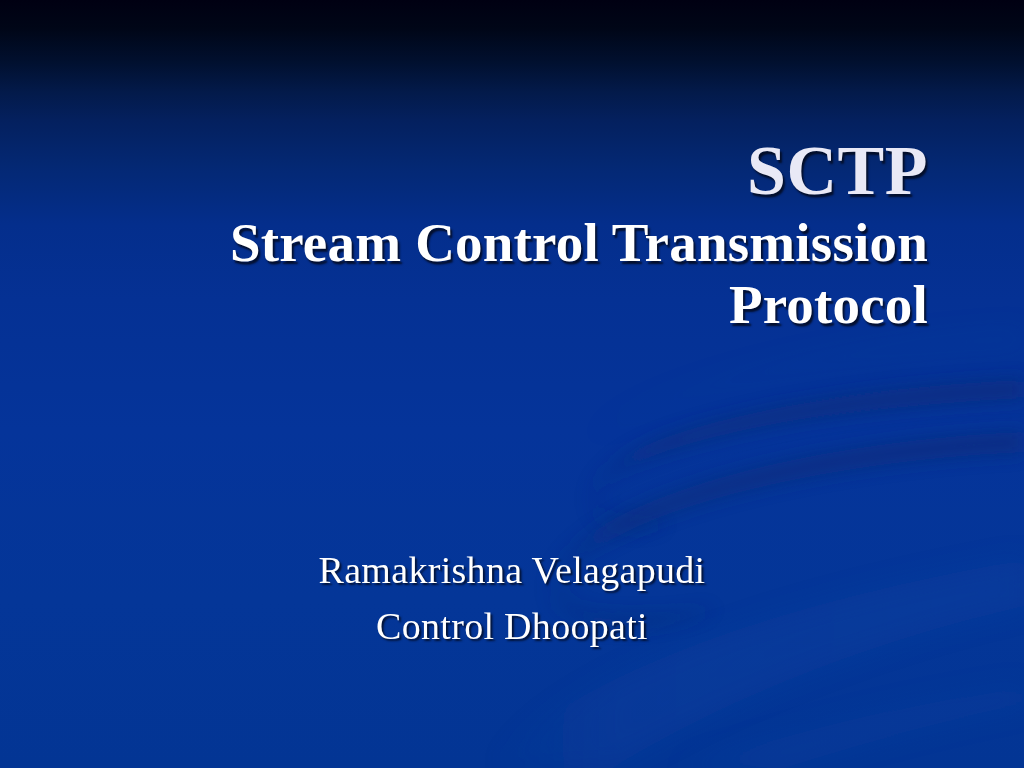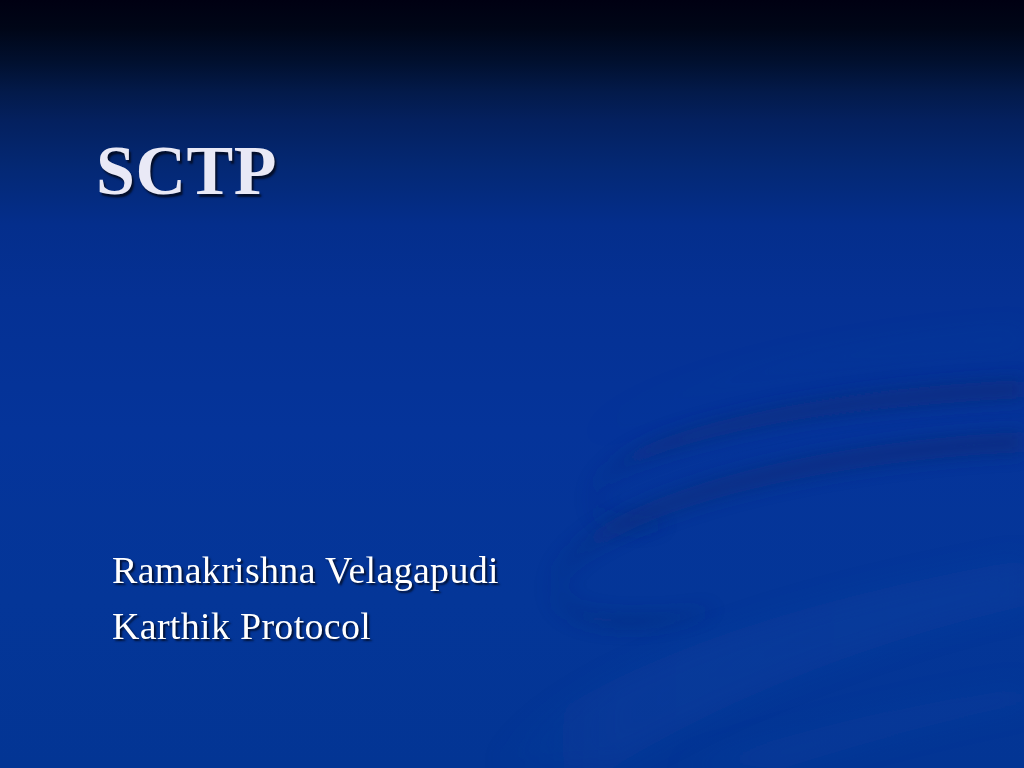--- a/index.html
+++ b/index.html
@@ -48,21 +48,21 @@
     height: 768px;
     display: block;
   }
 
   
   .title-block {
     position: absolute;
     left: 96px;
     top: 136px;
     width: 832px;
-    text-align: left;
+    text-align: right;
   }
   .title-main {
     display: block;
     font-size: 70px;
     font-weight: bold;
     line-height: 1.0;
     color: #e9e9f6;
     letter-spacing: 0.5px;
     text-shadow: 2px 3px 2px rgba(3, 9, 28, 0.85);
   }
@@ -76,21 +76,21 @@
     letter-spacing: 0.2px;
     text-shadow: 2px 3px 2px rgba(3, 9, 28, 0.85);
   }
 
   
   .authors-block {
     position: absolute;
     left: 112px;
     top: 542px;
     width: 800px;
-    text-align: left;
+    text-align: center;
   }
   .author-line {
     display: block;
     font-size: 38px;
     font-weight: normal;
     line-height: 1.48;
     color: #ffffff;
     letter-spacing: 0.3px;
     text-shadow: 2px 2px 2px rgba(3, 9, 28, 0.8);
   }
@@ -154,20 +154,21 @@
                  C 800 356, 914 338, 1024 332 Z" fill="#10409f" filter="url(#softblur2)" opacity="0.42"></path>
         <path d="M1024 686 C 930 700, 826 724, 742 750
                  C 716 758, 694 764, 678 768
                  L 784 768 C 846 748, 936 722, 1024 706 Z" fill="#10409f" filter="url(#softblur2)" opacity="0.35"></path>
       </g>
     </svg>
   </div>
 
   <div class="title-block">
     <span class="title-main">SCTP</span>
+    <span class="title-sub">Stream Control Transmission Protocol</span>
   </div>
 
   <div class="authors-block">
     <span class="author-line">Ramakrishna Velagapudi</span>
-    <span class="author-line">Karthik Protocol</span>
+    <span class="author-line">Control Dhoopati</span>
   </div>
 
 </div>
 
 </body></html>

